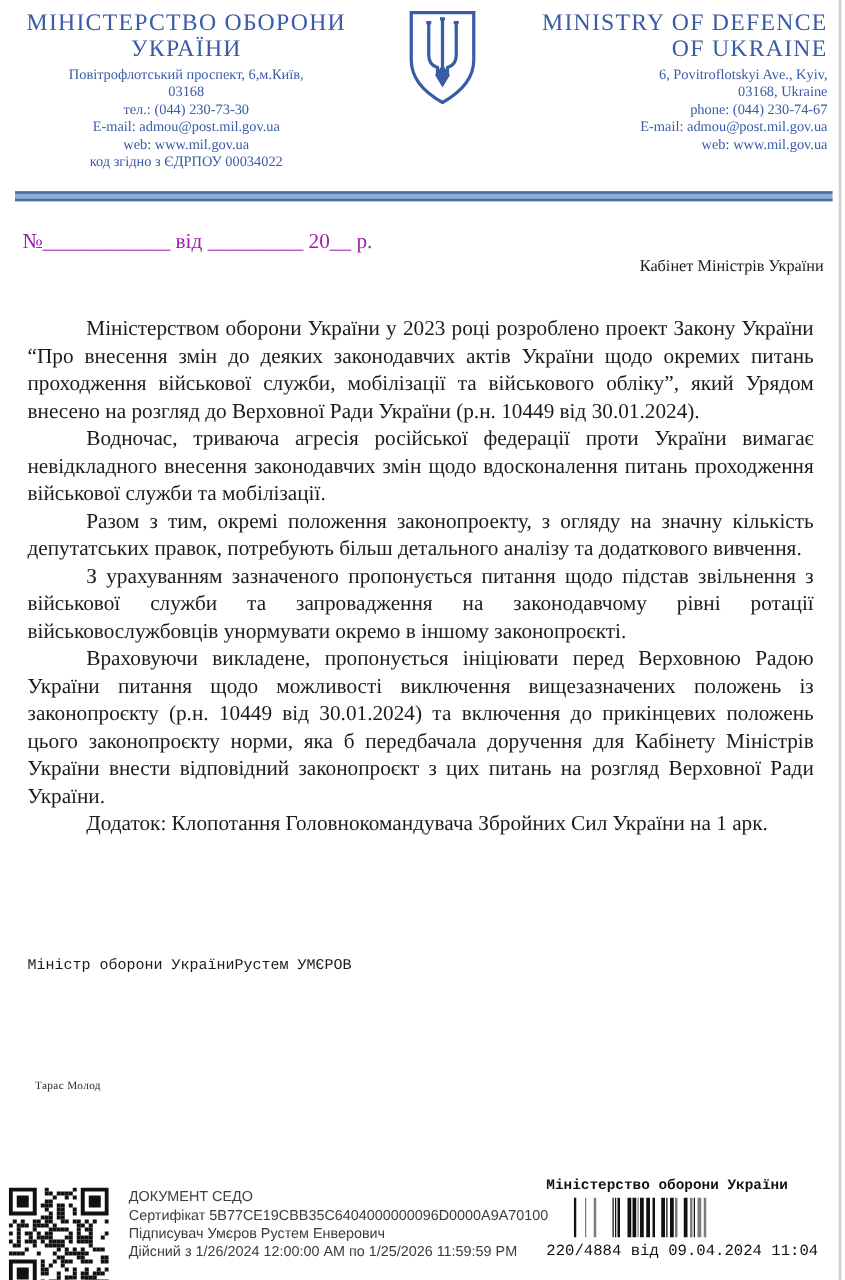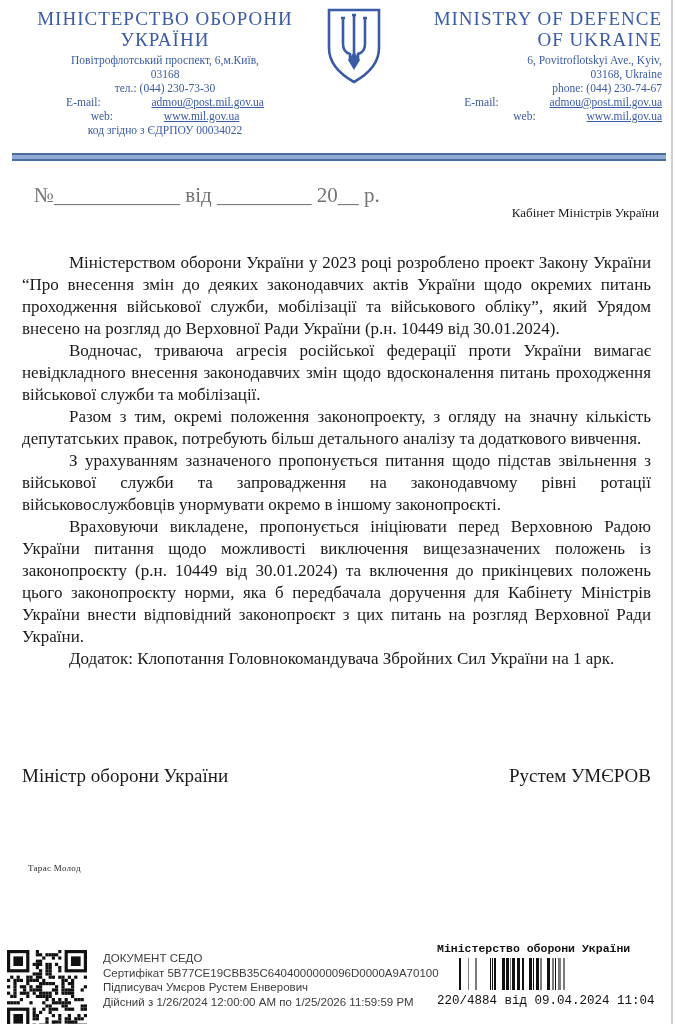--- a/index.html
+++ b/index.html
@@ -4,38 +4,38 @@
 <style>
   html,body{margin:0;padding:0;background:#e8e8e8;}
   .page{
     position:relative;width:676px;height:1024px;background:#ffffff;
     font-family:"Liberation Serif","DejaVu Serif",serif;color:#1a1a1a;
     overflow:hidden;margin:0 auto;
   }
   .page::after{content:"";position:absolute;top:0;bottom:0;right:3px;width:2px;background:#cfcfcf;}
   
   .hdr-col{position:absolute;top:8px;text-align:center;color:#3a5ba6;}
-  .hdr-left{left:17px;width:296px;}
+  .hdr-left{left:1px;width:296px;}
   .hdr-right{left:392px;width:270px;text-align:right;}
   .hdr-title{font-size:19px;line-height:21px;letter-spacing:1px;}
   .hdr-contact{font-size:11.5px;line-height:14px;margin-top:3px;}
-  .hdr-contact a,.ulink{color:#3a5ba6;text-decoration:underline;cursor:pointer;margin-left:48px;}
+  .hdr-contact a,.ulink{color:#3a5ba6;cursor:pointer;}
   .emblem{position:absolute;left:323px;top:6px;width:62px;height:80px;}
   .sep{position:absolute;top:153px;left:12px;right:10px;height:4px;background:#8fabd4;
        border-top:2px solid #4a6f9f;border-bottom:2px solid #4a6f9f;}
   
-  .refline{position:absolute;top:183px;left:34px;color:#737373;font-size:21px;}
+  .refline{position:absolute;top:183px;left:18px;color:#a21caf;font-size:17px;}
   .addressee{position:absolute;top:205px;right:17px;font-size:13px;}
   
   .body-text{position:absolute;top:252px;left:22px;width:629px;font-size:17px;
              line-height:22px;text-align:justify;}
   .body-text p{margin:0;text-indent:47px;}
   .attachment{margin-top:22px;text-indent:0;}
   .sig-row{position:absolute;top:765px;left:22px;width:629px;display:flex;
-           justify-content:space-between;font-size:19px;}
+           font-size:12px;font-family:Liberation Mono, monospace;}
   .executor{position:absolute;top:863px;left:28px;font-size:9px;letter-spacing:.3px;color:#2a2a2a;}
   
   .qr{position:absolute;left:7px;top:950px;width:80px;height:80px;}
   .sedo{position:absolute;left:103px;top:951px;font-family:"Liberation Sans","DejaVu Sans",sans-serif;
         font-size:11.5px;line-height:14.6px;color:#3c3c3c;}
   .sedo .uval{}
   .stamp{position:absolute;left:437px;top:942px;width:158px;font-family:Liberation Mono, monospace;color:#111;}
   .stamp-org{font-size:11.5px;font-weight:bold;text-align:center;white-space:nowrap;}
   .stamp-barcode{display:block;margin:3px auto 0 auto;width:114px;height:32px;}
   .stamp-reg{font-size:12.5px;margin-top:4px;text-align:center;white-space:nowrap;}

